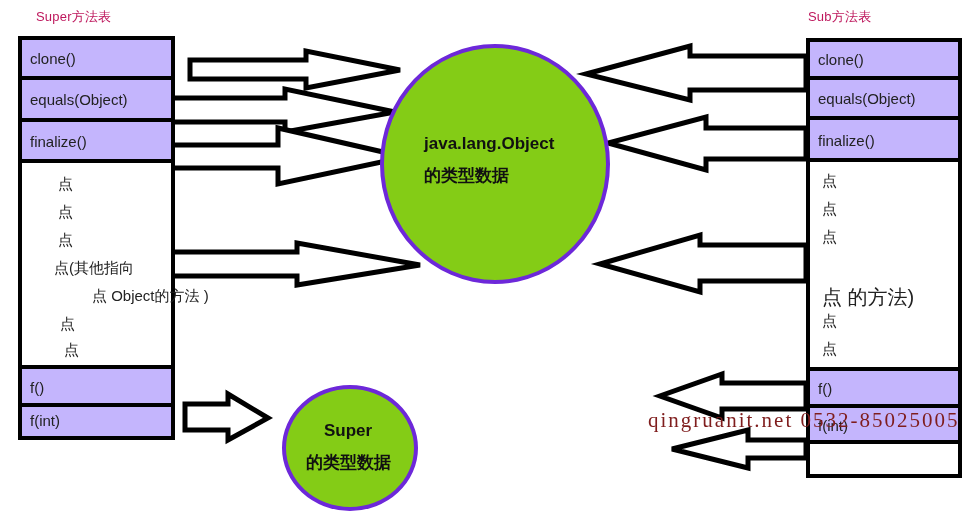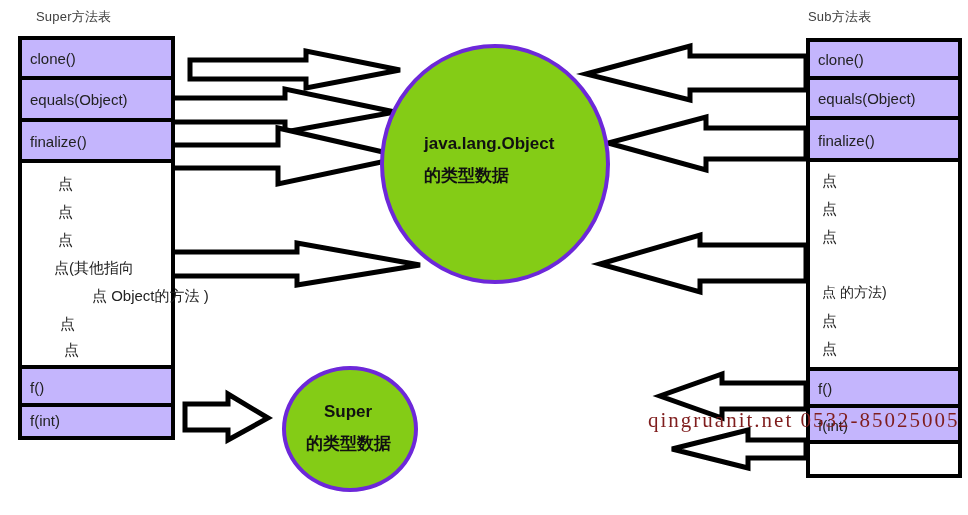--- a/index.html
+++ b/index.html
@@ -23,21 +23,21 @@
   }
   svg#art {
     position: absolute;
     left: 0; top: 0;
     width: 968px;
     height: 515px;
   }
   .cap {
     position: absolute;
     font-size: 13px;
-    color: #404040;
+    color: #be185d;
     white-space: nowrap;
     letter-spacing: .2px;
   }
   .tbl {
     position: absolute;
     box-sizing: border-box;
     border: 4px solid #000;
     background: #fff;
   }
   .row {
@@ -172,39 +172,39 @@
       <span class="lbl" style="top:10px;">equals(Object)</span>
     </div>
     <div class="row" style="top:78px; height:42px;">
       <span class="lbl" style="top:12px;">finalize()</span>
     </div>
 
     <div class="dots" id="sub-dots" style="top:120px; height:209px;">
       <span class="dotline" style="left:12px; top:10px;">点</span>
       <span class="dotline" style="left:12px; top:38px;">点</span>
       <span class="dotline" style="left:12px; top:66px;">点</span>
-      <span class="dotline" style="left:12px; top:122px; font-size:14px;">点 的方法)</span>
+      <span class="dotline" style="left:12px; top:122px; font-size:20px;">点 的方法)</span>
       <span class="dotline" style="left:12px; top:150px;">点</span>
       <span class="dotline" style="left:12px; top:178px;">点</span>
     </div>
 
     <div class="row" style="top:329px; height:37px;">
       <span class="lbl" style="top:9px;">f()</span>
     </div>
     <div class="row" style="top:366px; height:36px;">
       <span class="lbl" style="top:9px;">f(int)</span>
     </div>
   </div>
 
   <div class="bubble" id="bubble-object" style="left:380px; top:44px; width:230px; height:240px;">
     <span class="bt l1">java.lang.Object</span>
     <span class="bt l2">的类型数据</span>
   </div>
 
-  <div class="bubble" id="bubble-super" style="left:282px; top:366px; width:136px; height:126px;">
+  <div class="bubble" id="bubble-super" style="left:282px; top:385px; width:136px; height:126px;">
     <span class="bt l1">Super</span>
     <span class="bt l2">的类型数据</span>
   </div>
 
 
   <div class="watermark" style="left:648px; top:408px;">qingruanit.net 0532-85025005</div>
 
 </div>
 
 </body></html>

